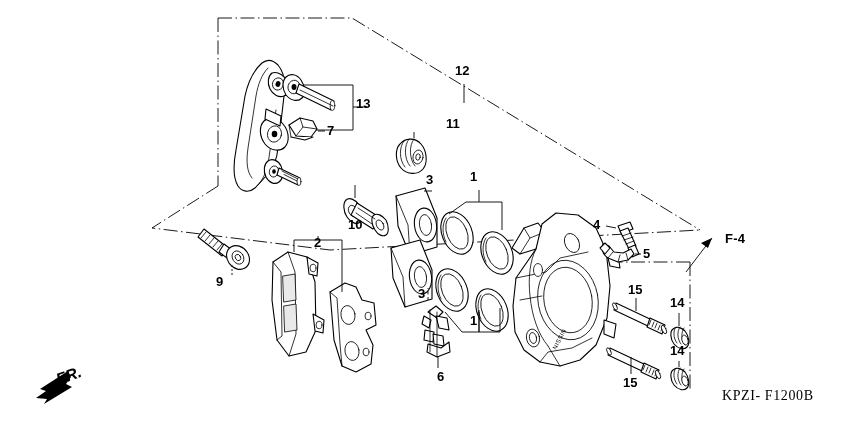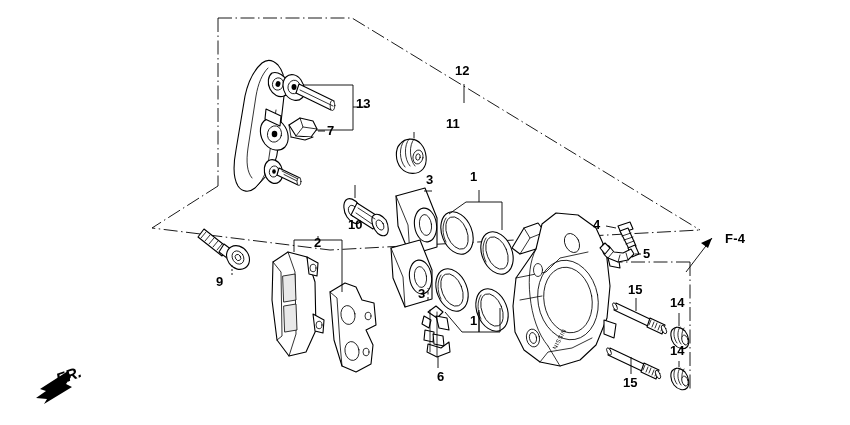--- a/index.html
+++ b/index.html
@@ -388,14 +388,15 @@
   <div class="callout-label" style="left:670px; top:296px;">14</div>
   <div class="callout-label" style="left:670px; top:344px;">14</div>
   <div class="callout-label" style="left:628px; top:283px;">15</div>
   <div class="callout-label" style="left:623px; top:376px;">15</div>
   <div class="callout-label" style="left:216px; top:275px;">9</div>
 
   <div class="section-ref" style="left:705px; top:231px;">F-4</div>
 
   <div class="fr-text" style="left:56px; top:367px;">FR.</div>
 
+  <div class="sheet-code" style="left:722px; top:388px;">KPZI- F1200B</div>
 
 </div>
 
 </body></html>

